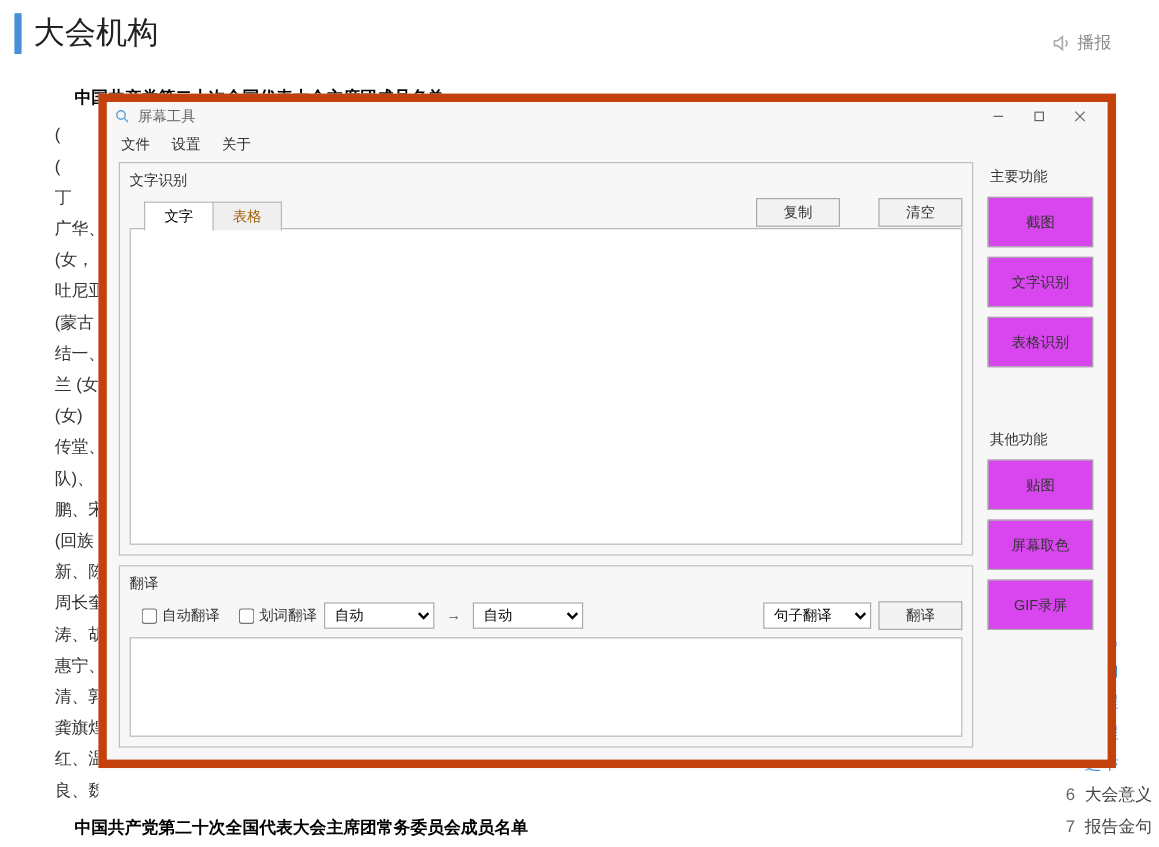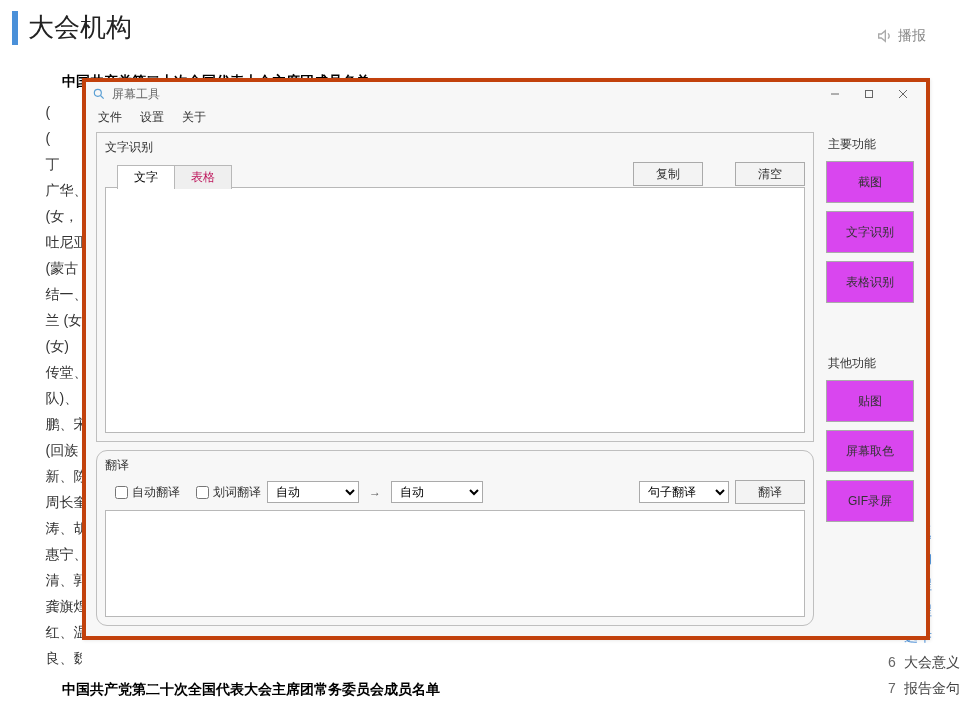--- a/index.html
+++ b/index.html
@@ -14,42 +14,42 @@
 .bg-audio-icon { width: 16px; height: 16px; margin-right: 6px; }
 .bg-section-title { font-weight: bold; font-size: 14px; color: #000; margin: 18px 0 8px 62px; }
 .bg-text { font-size: 14px; color: #333; line-height: 26px; margin-left: 30px; width: 52px; overflow: hidden; }
 .bg-text p { white-space: pre; }
 .bg-right-list { position: absolute; right: 0; top: 520px; font-size: 14px; color: #444; }
 .bg-right-list div { padding: 4px 6px; white-space: nowrap; }
 .bg-right-list .num { display: inline-block; width: 16px; text-align: center; margin-right: 4px; color: #666; }
 .bg-right-list .cut { color: #4a90d9; }
 
 
-.dialog { position: absolute; left: 82px; top: 78px; width: 848px; height: 562px; background: #f7f7f7; border: 4px solid #c2410c; box-shadow: 1px 1px 3px rgba(0,0,0,0.08); display: flex; flex-direction: column; }
+.dialog { position: absolute; left: 82px; top: 78px; width: 848px; height: 562px; background: #f7f7f7; border: 7px solid #c2410c; box-shadow: 1px 1px 3px rgba(0,0,0,0.08); display: flex; flex-direction: column; }
 .title-bar { height: 24px; display: flex; align-items: center; padding: 0 6px; font-size: 12px; color: #666; }
 .title-bar .app-icon { width: 14px; height: 14px; margin-right: 6px; color: #5a9fd4; }
 .title-bar .wincontrols { margin-left: auto; display: flex; }
 .title-bar .winbtn { width: 34px; height: 22px; display: flex; align-items: center; justify-content: center; color: #666; cursor: pointer; }
 .title-bar .winbtn svg { width: 10px; height: 10px; }
 
 .menu-bar { height: 22px; display: flex; align-items: center; padding: 0 12px; gap: 18px; font-size: 12px; color: #333; }
 .menu-item { cursor: pointer; }
 
 .body-row { flex: 1; display: flex; padding: 4px 10px 10px 10px; gap: 10px; overflow: hidden; }
 .left-col { flex: 1; display: flex; flex-direction: column; gap: 8px; min-width: 0; }
 .right-col { width: 92px; display: flex; flex-direction: column; font-size: 12px; }
 
 .ocr-panel, .trans-panel { border: 1px solid #bfbfbf; background: #f7f7f7; padding: 6px 8px 8px 8px; display: flex; flex-direction: column; }
 .ocr-panel { flex: 1; }
-.trans-panel { height: 176px; border-radius: 11px; }
+.trans-panel { height: 152px; }
 .panel-label { font-size: 12px; color: #333; margin-bottom: 6px; }
 
 .ocr-toolbar { display: flex; align-items: flex-end; height: 26px; }
 .tabs { display: flex; height: 24px; padding-left: 12px; }
-.tab { border: 1px solid #b8b8b8; border-bottom: none; padding: 3px 16px 0 16px; font-size: 12px; background: #efefef; color: #be185d; cursor: pointer; position: relative; top: 1px; margin-right: -1px; }
+.tab { border: 1px solid #b8b8b8; border-bottom: none; padding: 3px 16px 0 16px; font-size: 12px; background: #efefef; color: #a16207; cursor: pointer; position: relative; top: 1px; margin-right: -1px; }
 .tab.active { background: #fff; color: #000; z-index: 2; }
 .ocr-btns { margin-left: auto; display: flex; gap: 32px; padding-bottom: 2px; }
 .btn { min-width: 70px; height: 24px; border: 1px solid #aaa; background: #f3f3f3; font-size: 12px; color: #333; display: flex; align-items: center; justify-content: center; cursor: pointer; }
 
 .textarea { flex: 1; border: 1px solid #b8b8b8; background: #fff; overflow-y: scroll; overflow-x: hidden; font-size: 12px; padding: 4px; resize: none; outline: none; font-family: inherit; }
 .ocr-panel .textarea { margin-top: -1px; }
 
 .trans-bar { display: flex; align-items: center; gap: 6px; height: 24px; margin-bottom: 6px; font-size: 12px; }
 .chk { display: flex; align-items: center; gap: 4px; padding-left: 10px; }
 .chk input { width: 13px; height: 13px; }

